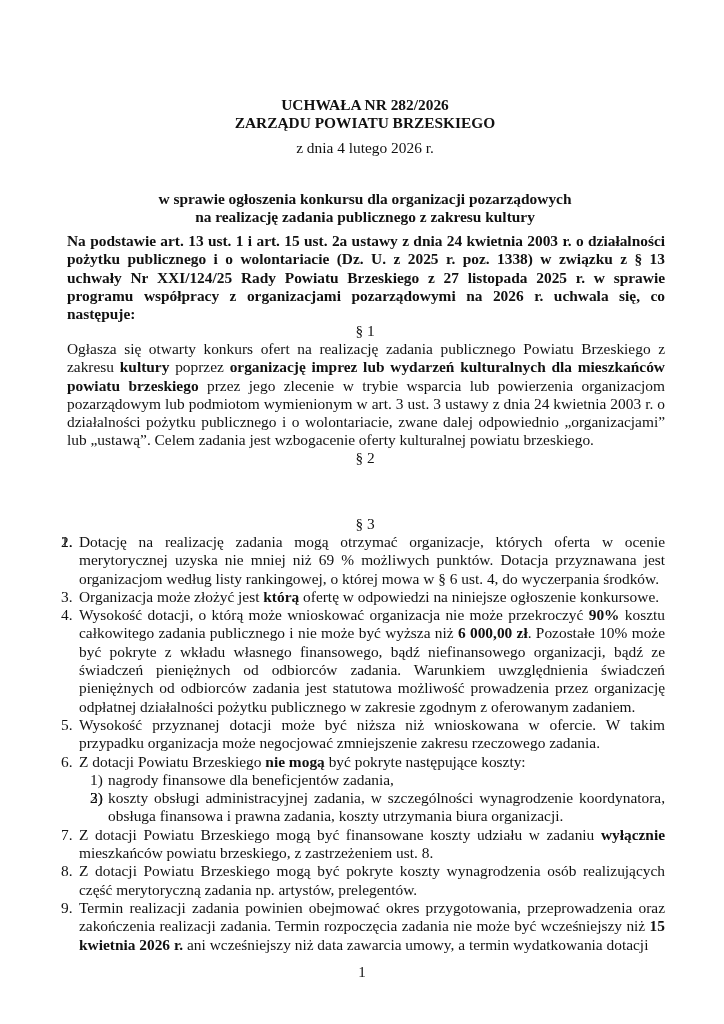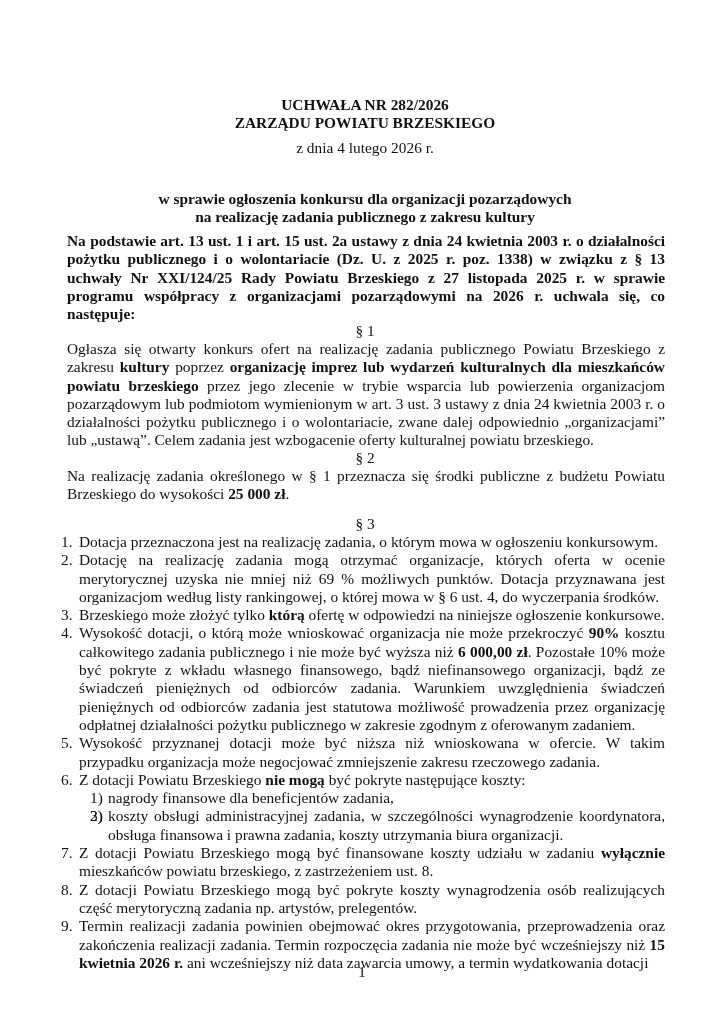--- a/index.html
+++ b/index.html
@@ -33,28 +33,27 @@
     <div>w sprawie ogłoszenia konkursu dla organizacji pozarządowych</div>
     <div>na realizację zadania publicznego z zakresu kultury</div>
   </div>
 
   <div class="block just" style="top:232px;font-weight:bold;">Na podstawie art. 13 ust. 1 i art. 15 ust. 2a ustawy z dnia 24 kwietnia 2003 r. o działalności pożytku publicznego  i o wolontariacie (Dz. U. z 2025 r. poz. 1338) w związku z § 13 uchwały Nr XXI/124/25 Rady Powiatu Brzeskiego z 27 listopada 2025 r. w sprawie programu współpracy z organizacjami pozarządowymi na 2026 r. uchwala się, co następuje:</div>
 
   <div class="para-sym" style="top:322px;">§ 1</div>
   <div class="block just" style="top:340px;"><span>Ogłasza się otwarty konkurs ofert na realizację zadania publicznego Powiatu Brzeskiego z  zakresu </span><b>kultury</b><span> poprzez </span><b>organizację imprez lub wydarzeń kulturalnych dla mieszkańców powiatu brzeskiego</b><span> przez jego zlecenie w trybie wsparcia lub powierzenia organizacjom pozarządowym lub podmiotom wymienionym w art. 3 ust. 3 ustawy z dnia 24 kwietnia 2003 r. o działalności pożytku publicznego i o wolontariacie, zwane dalej odpowiednio „organizacjami” lub „ustawą”. Celem zadania jest wzbogacenie oferty kulturalnej powiatu brzeskiego.</span></div>
 
   <div class="para-sym" style="top:449px;">§ 2</div>
-  <div class="block just" style="top:467px;"><span>Na realizację zadania określonego w § 1  przeznacza się środki publiczne z budżetu Powiatu Brzeskiego do wysokości </span><b>25 000 zł</b><span>.</span></div>
 
   <div class="para-sym" style="top:515px;">§ 3</div>
 
   <ol class="main" style="top:533px;">
-    <li><span class="num">1.</span><span>Dotacja przeznaczona jest na realizację zadania, o którym mowa w ogłoszeniu konkursowym.</span></li>
+    <li><span class="num">1.</span></li>
     <li><span class="num">2.</span><span>Dotację na realizację zadania mogą otrzymać organizacje, których oferta w ocenie merytorycznej uzyska nie mniej niż 69 % możliwych punktów. Dotacja przyznawana jest organizacjom według listy rankingowej, o której mowa w § 6 ust. 4, do wyczerpania środków.</span></li>
-    <li><span class="num">3.</span><span>Brzeskiego może złożyć tylko </span><b>którą</b><span> ofertę w odpowiedzi na niniejsze ogłoszenie konkursowe.</span></li>
+    <li><span class="num">3.</span><span>Organizacja może złożyć jest </span><b>którą</b><span> ofertę w odpowiedzi na niniejsze ogłoszenie konkursowe.</span></li>
     <li><span class="num">4.</span><span>Wysokość dotacji, o którą może wnioskować organizacja nie może przekroczyć </span><b>90%</b><span> kosztu całkowitego zadania publicznego i nie może być wyższa niż </span><b>6 000,00 zł</b><span>. Pozostałe 10% może być pokryte z wkładu własnego finansowego, bądź niefinansowego organizacji, bądź ze świadczeń pieniężnych od odbiorców zadania. Warunkiem uwzględnienia świadczeń pieniężnych od odbiorców zadania jest statutowa możliwość prowadzenia przez organizację odpłatnej działalności pożytku publicznego w zakresie zgodnym z oferowanym zadaniem.</span></li>
     <li><span class="num">5.</span><span>Wysokość przyznanej dotacji może być niższa niż wnioskowana w ofercie. W takim przypadku organizacja może negocjować zmniejszenie zakresu rzeczowego zadania.</span></li>
     <li><span class="num">6.</span><span>Z dotacji Powiatu Brzeskiego </span><b>nie mogą</b><span> być pokryte następujące koszty:</span>
       <ol class="sub">
         <li><span class="num">1)</span><span>nagrody finansowe dla beneficjentów zadania,</span></li>
         <li><span class="num">2)</span></li>
         <li style="padding-left:29px;"><span class="num">3)</span><span>koszty obsługi administracyjnej zadania, w szczególności wynagrodzenie koordynatora, obsługa finansowa i prawna zadania, koszty utrzymania biura organizacji.</span></li>
       </ol>
     </li>
     <li><span class="num">7.</span><span>Z dotacji Powiatu Brzeskiego mogą być finansowane koszty udziału w zadaniu </span><b>wyłącznie</b><span> mieszkańców powiatu brzeskiego, z zastrzeżeniem ust. 8.</span></li>

